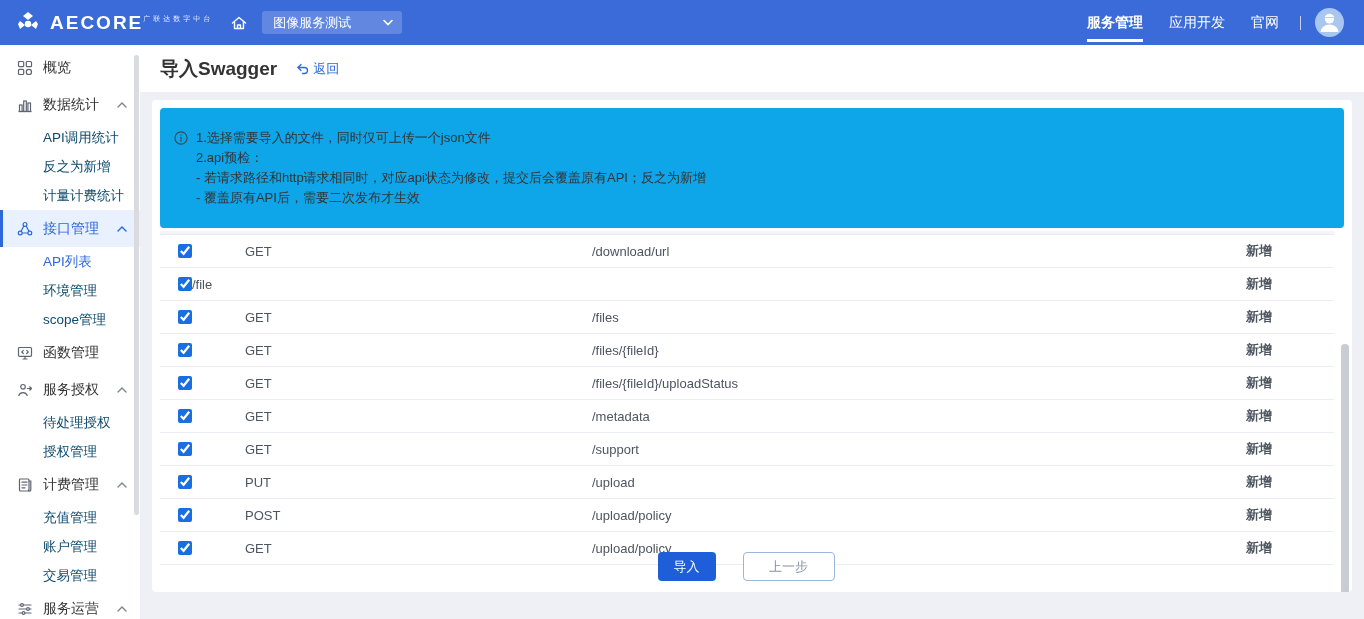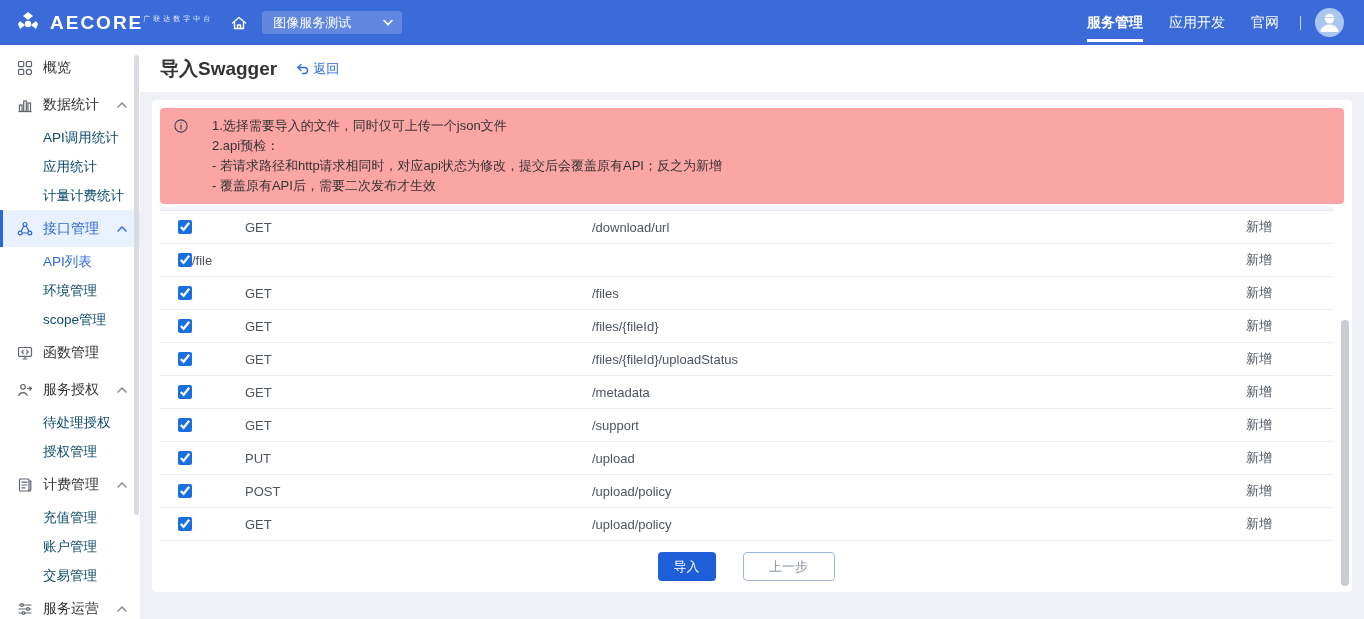--- a/index.html
+++ b/index.html
@@ -49,33 +49,33 @@
   
   .main { position:absolute; left:140px; top:45px; right:0; bottom:0; background:#eef0f5; }
   .titlebar { height:47px; background:#fff; display:flex; align-items:center; padding-left:20px; }
   .page-title { font-size:19px; font-weight:600; color:#333; }
   .back-link { margin-left:19px; display:flex; align-items:center; gap:4px; color:#2c68d9;
                font-size:13px; cursor:pointer; text-decoration:none; }
   .back-ic { display:flex; }
 
   .card { position:absolute; left:12px; right:12px; top:55px; bottom:27px; background:#fff;
           border-radius:4px; overflow:hidden; }
-  .notice { margin:8px 8px 0; background:#fca5a5; border-radius:4px; padding:8px 14px;
-            display:flex; gap:24px; }
+  .notice { margin:8px 8px 0; background:#0ea5e9; border-radius:4px; padding:20px 14px;
+            display:flex; gap:8px; }
   .info-ic { display:flex; margin-top:3px; color:#3e4550; flex:none; }
   .notice-lines { font-size:13px; color:#333; line-height:20px; }
 
   .tablewrap { position:relative; margin:3px 8px 0; }
   .table-sliver { height:4px; background:#f4f5f8; border-bottom:1px solid #e8eaf1; margin-right:10px; }
   .row { height:33px; display:flex; align-items:center; border-bottom:1px solid #ebedf4;
          padding:0 62px 0 18px; font-size:13px; color:#4d5560; margin-right:10px; background:#fff; }
   .cb { width:14px; height:14px; accent-color:#1a6fe0; cursor:pointer; flex:none; }
   .col-method { width:347px; margin-left:53px; }
   .col-path { flex:1; }
-  .col-status { text-align:right; }
+  .col-status { text-align:right;font-weight:bold; }
   .tb-scroll { position:absolute; right:-5px; top:0; width:8px; height:385px; }
   .tb-thumb { position:absolute; top:113px; width:8px; height:266px; background:#c9ccd2; border-radius:4px; }
 
   .actions { position:absolute; left:0; right:12px; top:452px; display:flex; justify-content:center; gap:27px; }
   .btn-primary { width:58px; height:29px; background:#1e5fd9; color:#fff; border:none;
                  border-radius:4px; font-size:13px; font-family:inherit; cursor:pointer; }
   .btn-ghost { width:92px; height:29px; background:#fff; color:#8a93a6; border:1px solid #9db4dc;
                border-radius:4px; font-size:13px; font-family:inherit; cursor:pointer; }
 </style>
 </head>
@@ -151,21 +151,21 @@
             </svg>
           </span>
           <span class="s-label">数据统计</span>
           <span class="s-chev">
             <svg width="10" height="6" viewBox="0 0 10 6" fill="none" stroke="currentColor" stroke-width="1.4" stroke-linecap="round">
               <polyline points="1,5 5,1 9,5"></polyline>
             </svg>
           </span>
         </div>
         <div class="s-sub">API调用统计</div>
-        <div class="s-sub">应用统计</div>
+        <div class="s-sub">反之为新增</div>
         <div class="s-sub">计量计费统计</div>
         <div class="s-item active">
           <span class="s-ic">
             <svg width="16" height="16" viewBox="0 0 16 16" fill="none" stroke="currentColor" stroke-width="1.2">
               <circle cx="8" cy="3.4" r="1.9"></circle>
               <circle cx="3.2" cy="12" r="1.9"></circle>
               <circle cx="12.8" cy="12" r="1.9"></circle>
               <path d="M6.9 5 L4 10.3 M9.1 5 L12 10.3 M5.1 12 H10.9"></path>
             </svg>
           </span>

